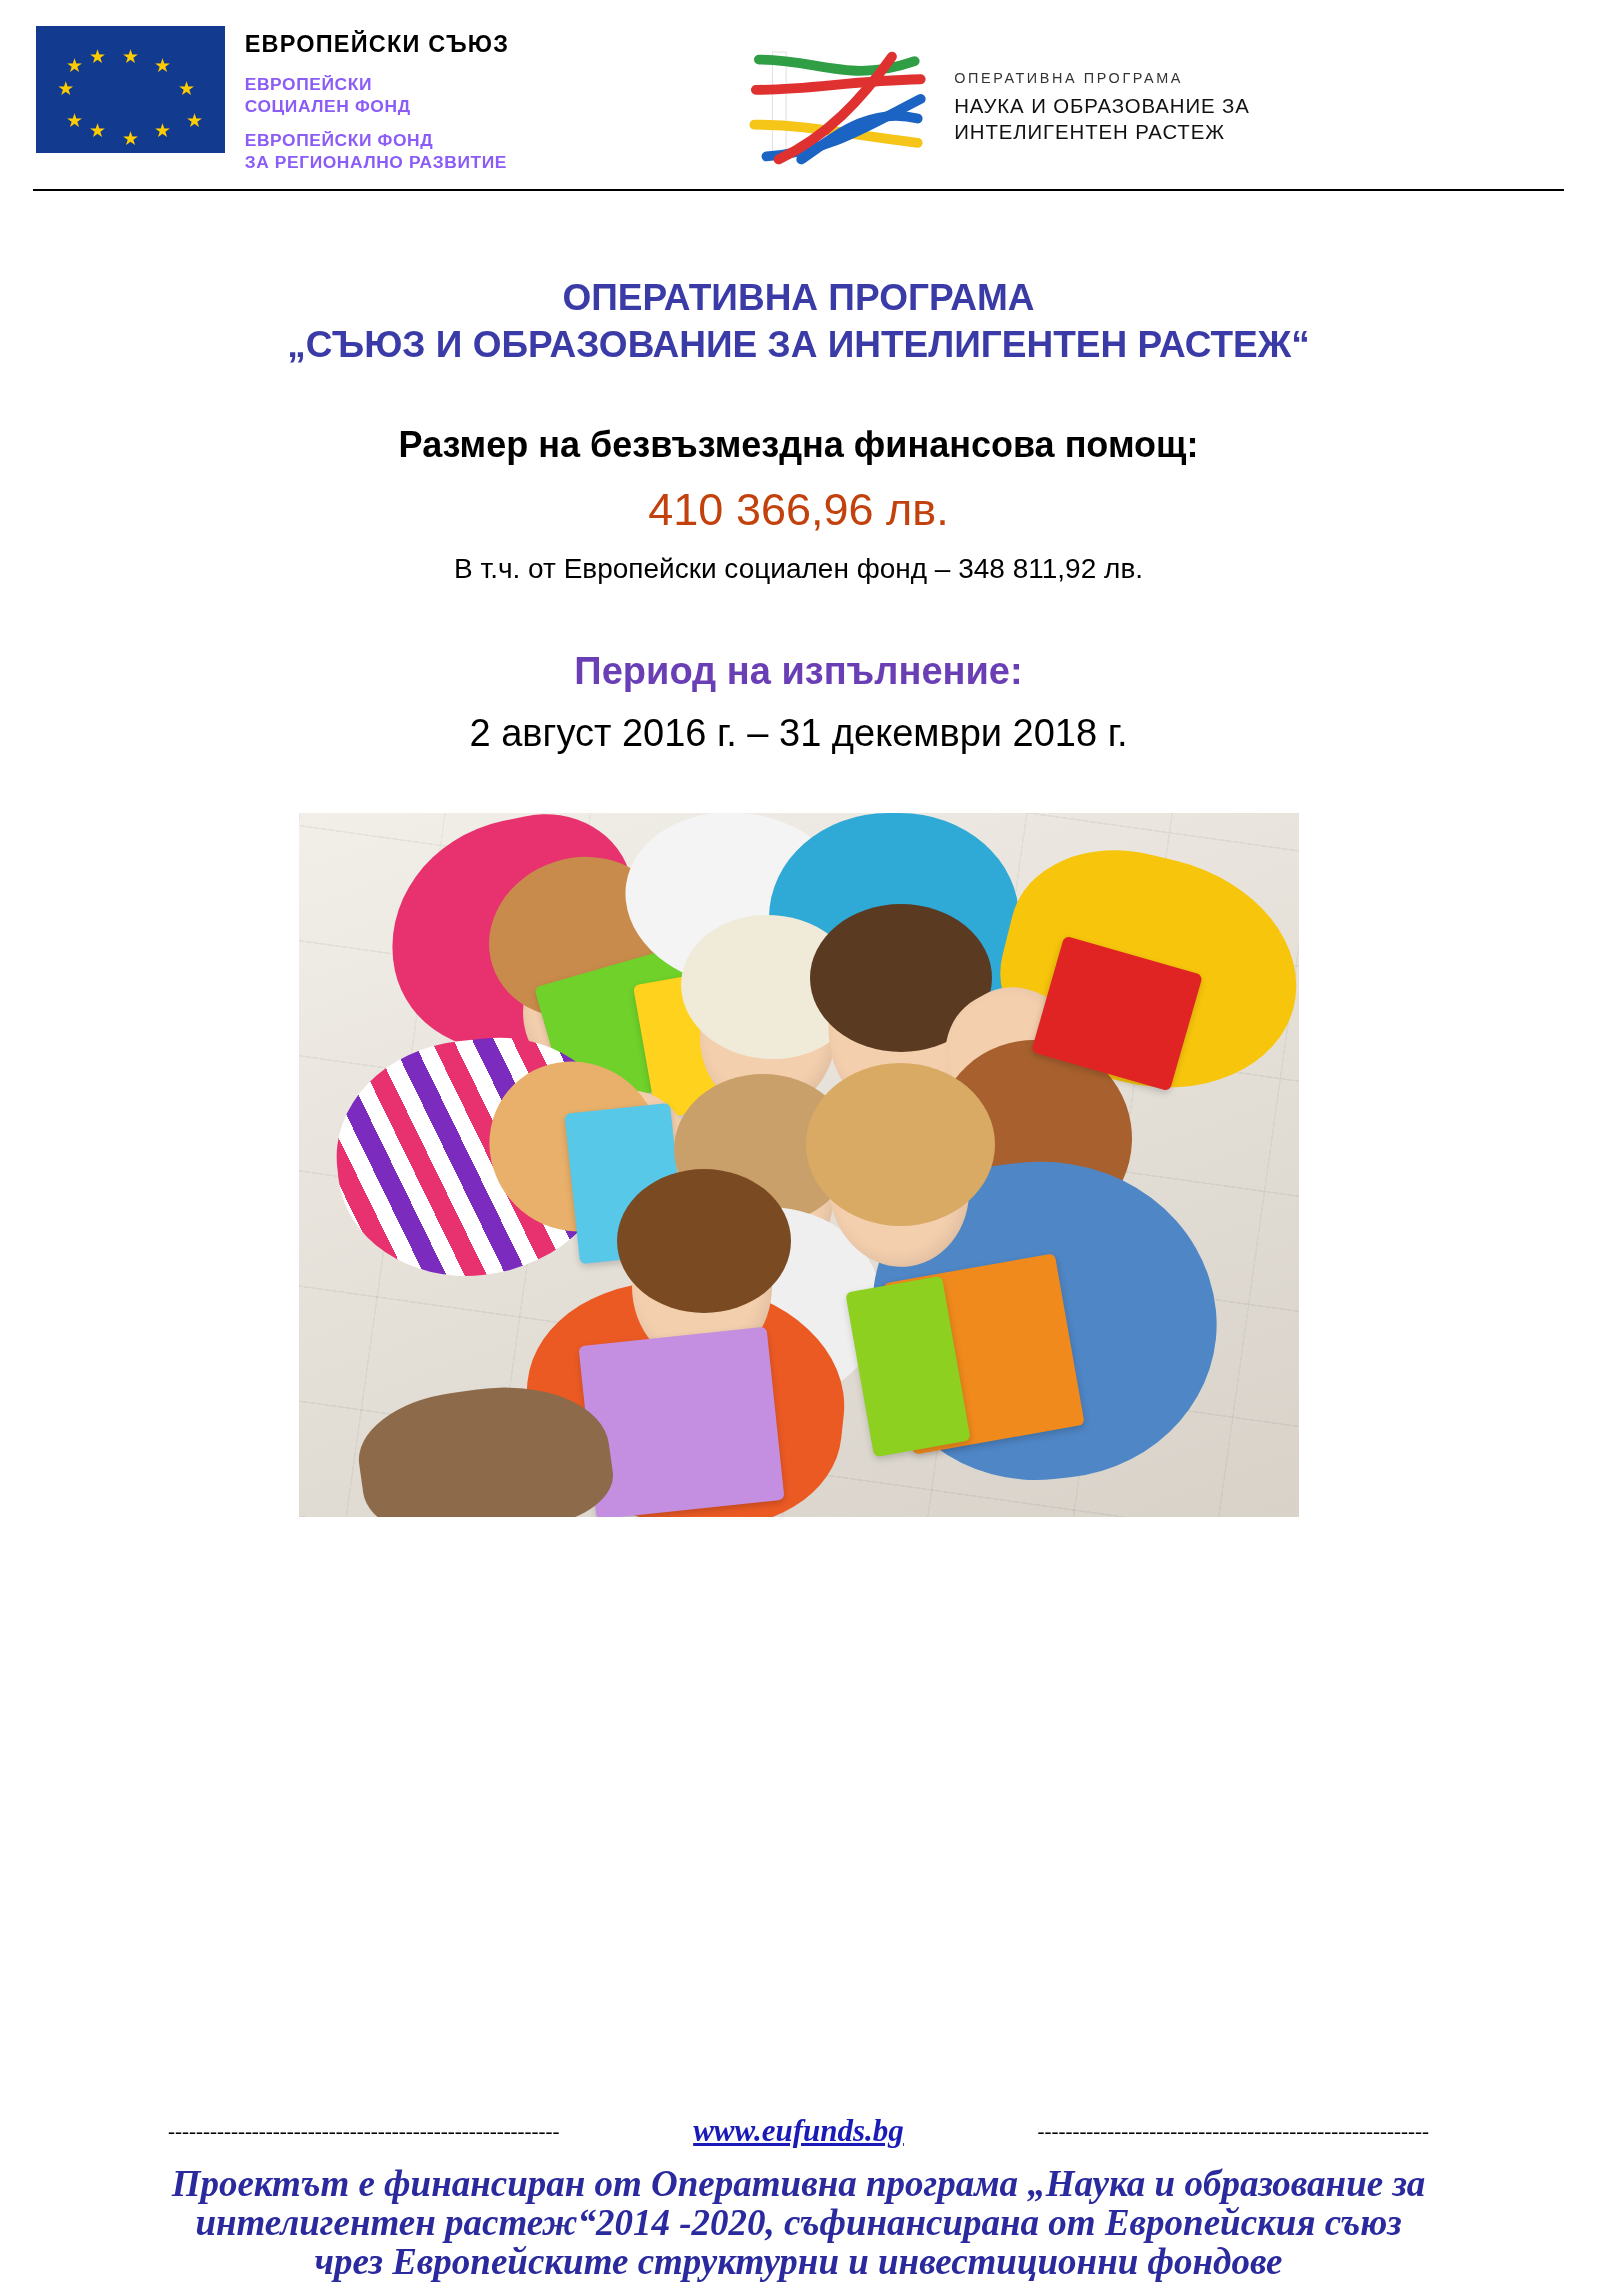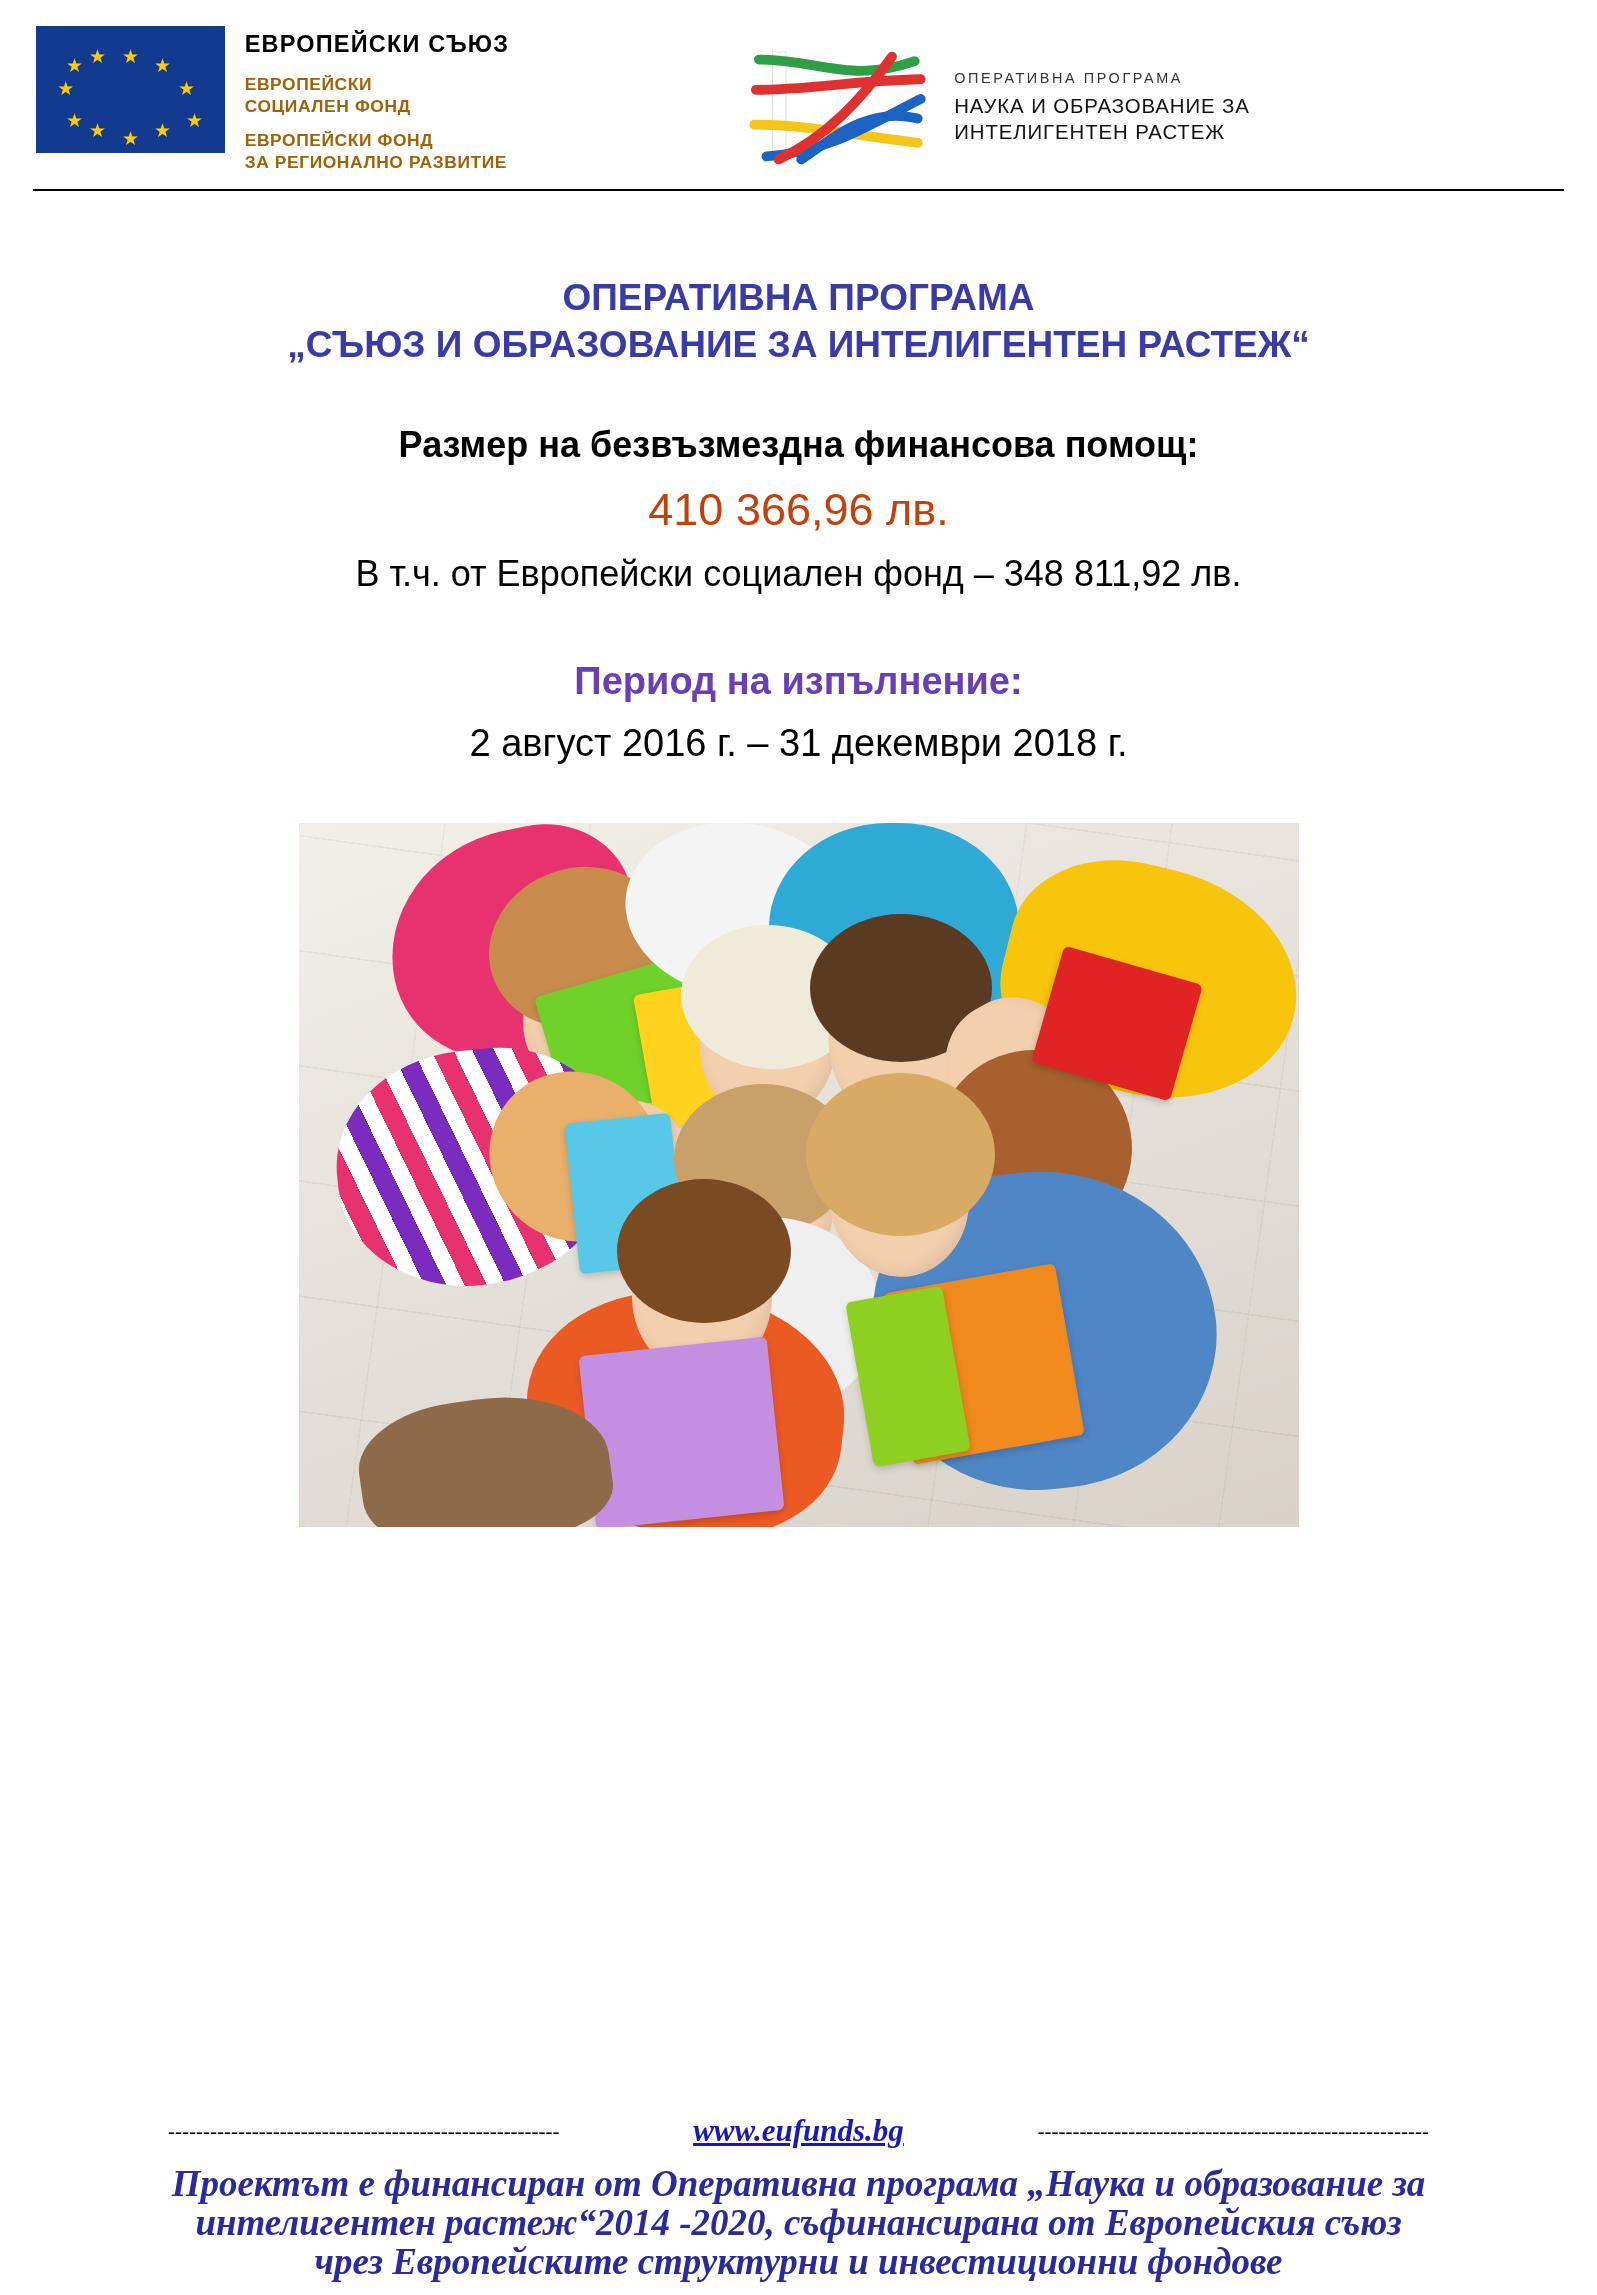--- a/index.html
+++ b/index.html
@@ -54,21 +54,21 @@
     font-weight: bold;
     letter-spacing: 1.2px;
     color: #000;
     margin-bottom: 15px;
   }
   .eu-sub {
     font-size: 17.4px;
     font-weight: bold;
     letter-spacing: 0.6px;
     line-height: 22px;
-    color: #a16207;
+    color: #8b5cf6;
     margin-bottom: 12px;
   }
   .op-block {
     display: flex;
     align-items: center;
     gap: 21px;
     margin-left: 227px;
     padding-top: 19.7px;
   }
   .op-logo {
@@ -122,21 +122,21 @@
     font-size: 36px;
     margin-top: 56px;
     color: #000;
   }
   .grant-amount {
     font-size: 45px;
     margin-top: 18px;
     color: #c2410c;
   }
   .grant-line {
-    font-size: 36px;
+    font-size: 28px;
     margin-top: 16.7px;
     color: #000;
   }
   .period-label {
     color: #6A3FB5;
     font-weight: bold;
     font-size: 38px;
     margin-top: 65px;
   }
   .period-value {

